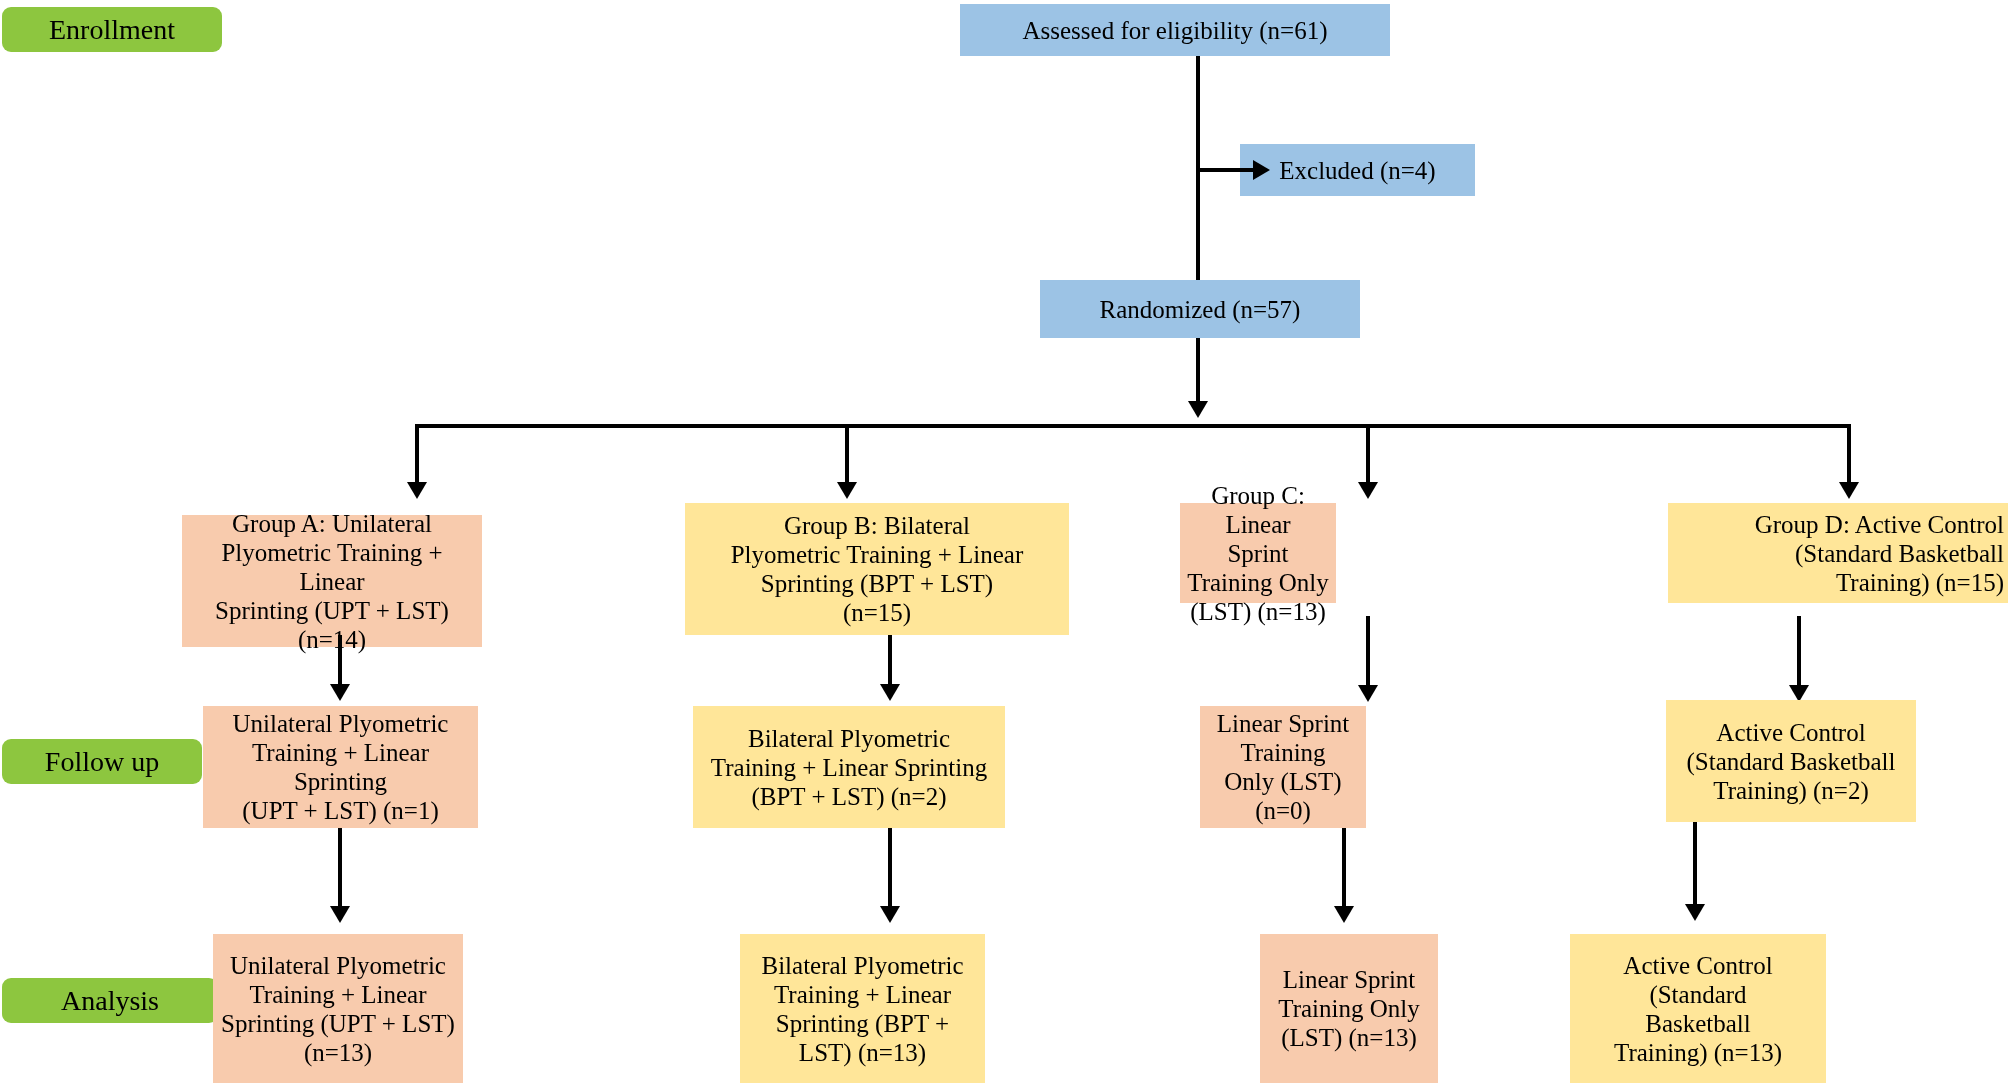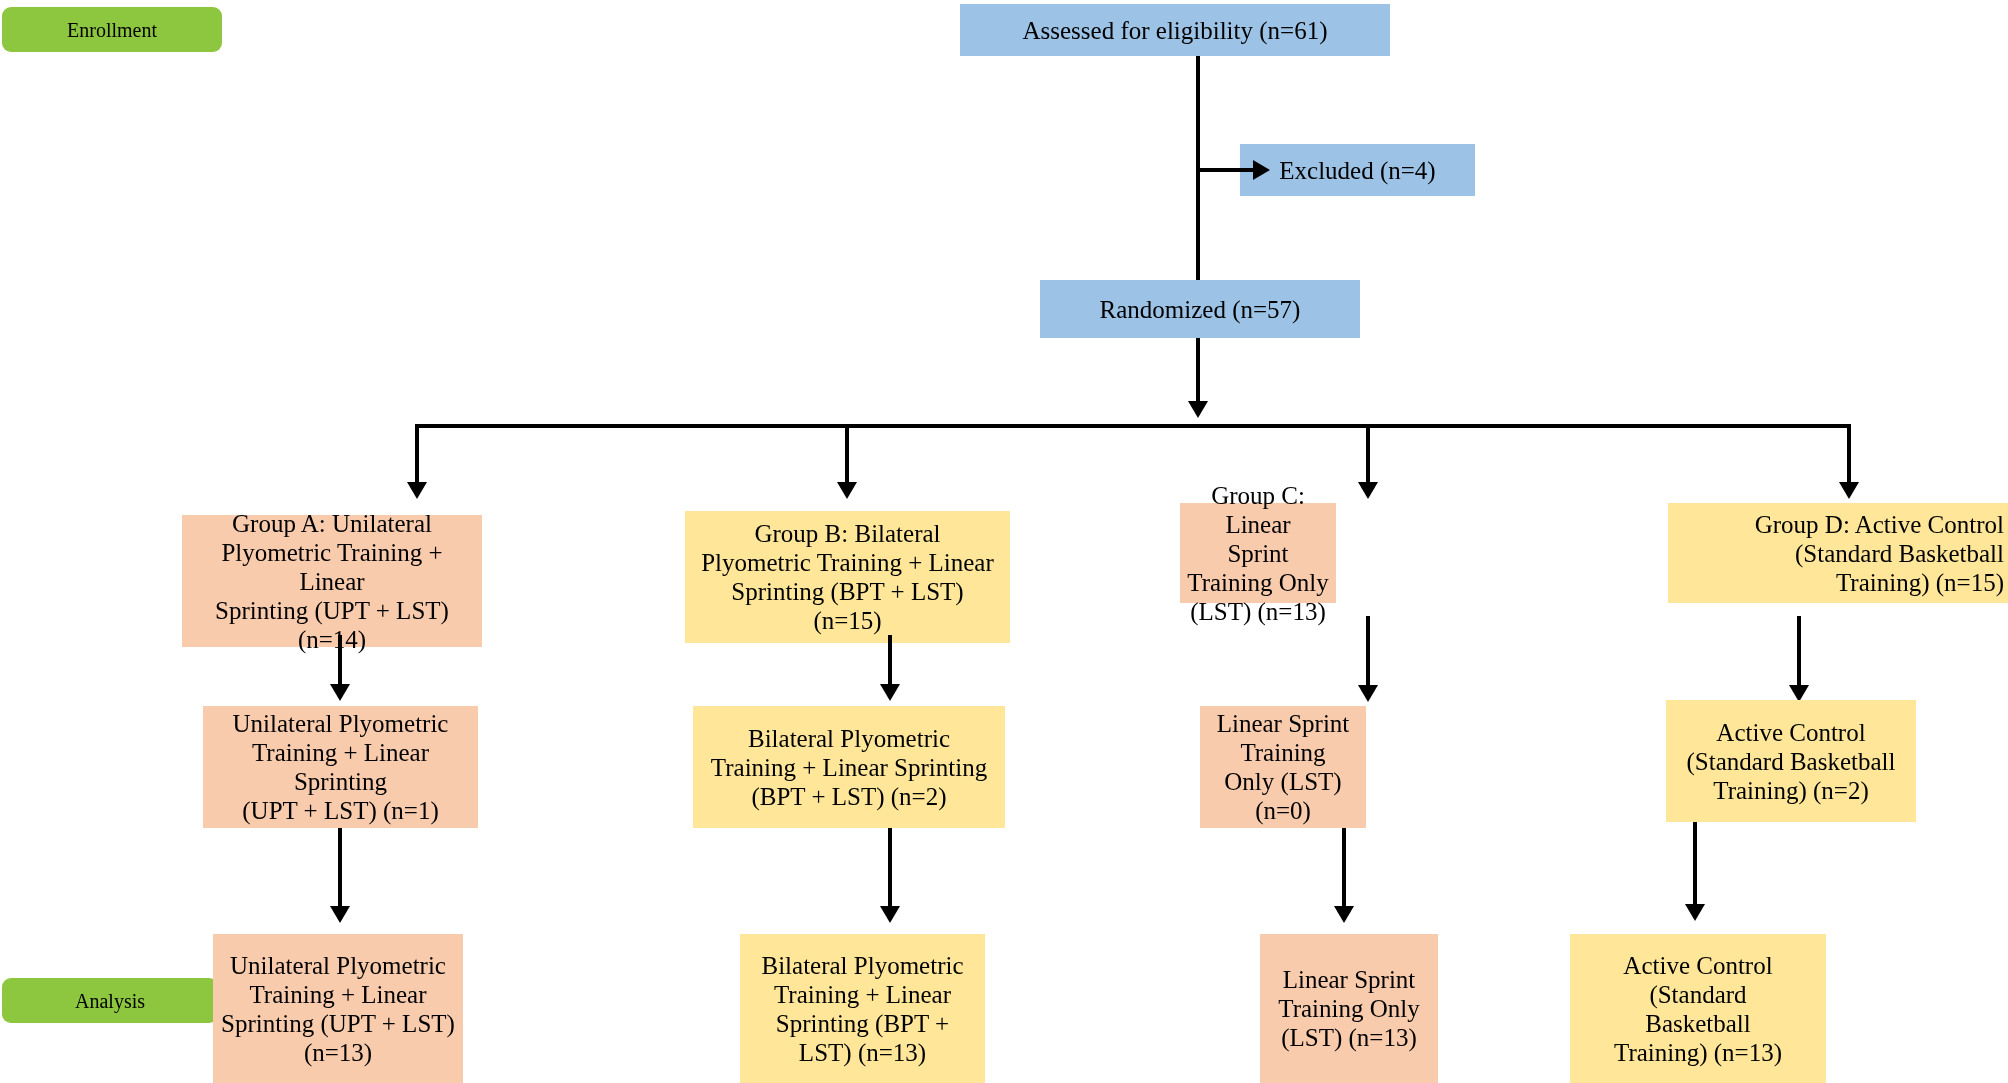--- a/index.html
+++ b/index.html
@@ -15,21 +15,21 @@
     width: 2008px;
     height: 1083px;
     background: #ffffff;
     overflow: hidden;
   }
   .stage-label {
     position: absolute;
     background: #8DC63F;
     border-radius: 9px;
     color: #000000;
-    font-size: 20px;
+    font-size: 28px;
     line-height: 1;
     display: flex;
     align-items: center;
     justify-content: center;
     text-align: center;
     white-space: nowrap;
   }
   .node {
     position: absolute;
     display: flex;
@@ -76,20 +76,23 @@
 </head>
 <body>
 
 <div id="canvas">
 
   <div class="stage-label" style="left:2px;  top:7px;   width:220px; height:45px;">
     <span>Enrollment</span>
   </div>
 
 
+  <div class="stage-label" style="left:2px;  top:739px; width:200px; height:45px;">
+    <span>Follow up</span>
+  </div>
 
   <div class="stage-label" style="left:2px;  top:978px; width:216px; height:45px;">
     <span>Analysis</span>
   </div>
 
   <div class="node fill-blue" style="left:960px; top:4px; width:430px; height:52px;">
     <span>Assessed for eligibility (n=61)</span>
   </div>
 
   <div class="node fill-blue" style="left:1240px; top:144px; width:235px; height:52px;">
@@ -118,21 +121,21 @@
 
   <div class="vline" style="left:1366px; top:424px; height:60px;"></div>
   <div class="arrow-down" style="left:1358px; top:482px;"></div>
 
   <div class="vline" style="left:1847px; top:424px; height:60px;"></div>
   <div class="arrow-down" style="left:1839px; top:482px;"></div>
 
   <div class="node fill-peach" style="left:182px; top:503px; width:300px; height:132px;margin-top:12px;">
     <span>Group A: Unilateral<br>Plyometric Training + Linear<br>Sprinting (UPT + LST)<br>(n=14)</span>
   </div>
-  <div class="node fill-yellow" style="left:685px; top:503px; width:325px; height:132px;margin-top:8px;">
+  <div class="node fill-yellow" style="left:685px; top:503px; width:384px; height:132px;">
     <span>Group B: Bilateral<br>Plyometric Training + Linear<br>Sprinting (BPT + LST)<br>(n=15)</span>
   </div>
   <div class="node fill-peach" style="left:1180px; top:503px; width:156px; height:100px;">
     <span>Group C: Linear<br>Sprint Training Only<br>(LST) (n=13)</span>
   </div>
   <div class="node fill-yellow" style="left:1668px; top:503px; width:340px; height:100px;text-align:right;">
     <span>Group D: Active Control<br>(Standard Basketball<br>Training) (n=15)</span>
   </div>
 
   <div class="vline" style="left:338px; top:635px; height:52px;"></div>

